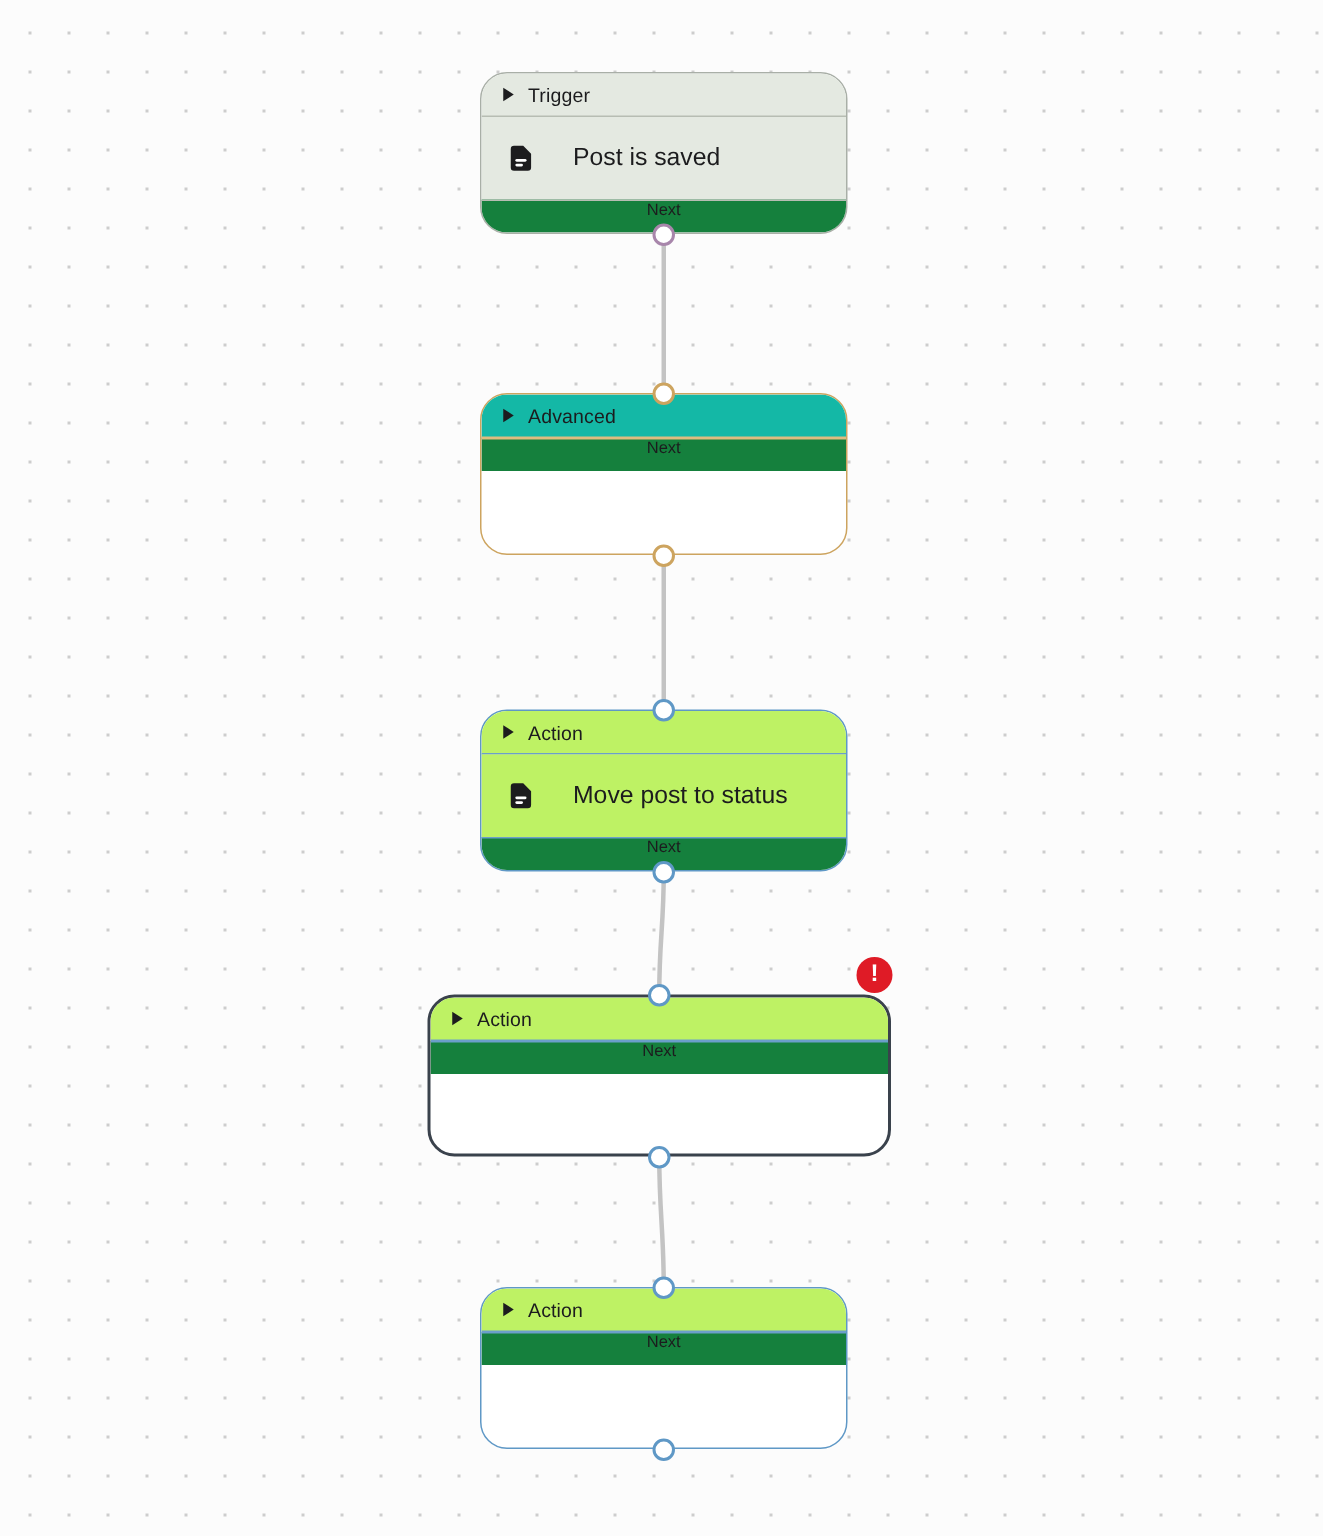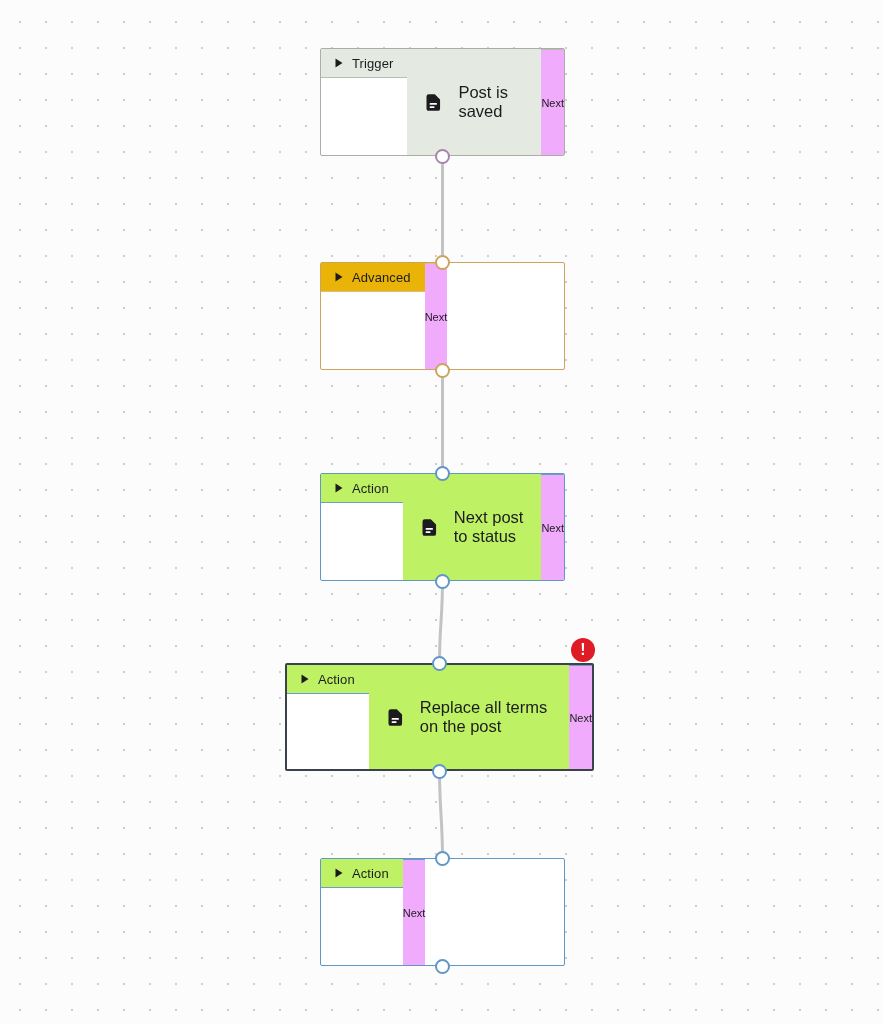--- a/index.html
+++ b/index.html
@@ -17,57 +17,57 @@
     background-image: radial-gradient(circle, #cdcdcd 1.1px, transparent 1.3px);
     background-size: 26px 26px;
     background-position: 7px 9px;
   }
   .edges { position:absolute; left:0; top:0; z-index:1; }
   .edge { stroke:#c3c3c3; stroke-width:3; fill:none; stroke-linecap:round; }
 
   .node {
     position:absolute; z-index:2;
     height:108px;
-    border-radius:2px;
+    border-radius:18px;
     border:1px solid;
     background:#ffffff;
     overflow:hidden;
-    display:flex; flex-direction:row;
+    display:flex; flex-direction:column;
   }
   .node-header {
     height:29px; flex:0 0 29px;
     display:flex; align-items:center; gap:9px;
     padding:0 14px;
     font-size:13px; letter-spacing:.1px;
     border-bottom:1px solid;
   }
   .node-body {
     flex:1 1 auto;
-    display:flex; align-items:center; gap:14px;
+    display:flex; align-items:center; gap:24px;
     padding:0 16px;
     font-size:16.5px;
   }
   .node-footer {
     flex:0 0 22px;
-    display:flex; align-items:center; justify-content:center;
-    background:#f0abfc;
+    display:flex; align-items:flex-start; justify-content:center;
+    background:#15803d;
     font-size:11px; font-weight:500;
     border-top:1px solid;
   }
   .tri-icon { display:flex; align-items:center; }
   .body-icon { display:flex; align-items:center; flex:0 0 auto; }
 
   
   .node--trigger { border-color:#a9afa7; }
   .node--trigger .node-header, .node--trigger .node-body { background:#e4e9e1; }
   .node--trigger .node-header { border-color:#b7bdb3; }
   .node--trigger .node-footer { border-color:#b7bdb3; }
   
   .node--advanced { border-color:#cda45f; }
-  .node--advanced .node-header, .node--advanced .node-body { background:#eab308; }
+  .node--advanced .node-header, .node--advanced .node-body { background:#14b8a6; }
   .node--advanced .node-header { border-color:#ddbc80; }
   .node--advanced .node-footer { border-color:#ddbc80; }
   
   .node--action { border-color:#5f98c6; }
   .node--action .node-header, .node--action .node-body { background:#bef264; }
   .node--action .node-header { border-color:#6b9fca; }
   .node--action .node-footer { border-color:#6b9fca; }
   
   .node--selected { border:2px solid #3a424c; }
 
@@ -158,45 +158,35 @@
       <span>Action</span>
     </div>
     <div class="node-body">
       <span class="body-icon">
         <svg width="21" height="21" viewBox="0 0 24 24">
           <path d="M6.5 2.5 H13.5 L19.5 8.5 V19 A2.5 2.5 0 0 1 17 21.5 H6.5 A2.5 2.5 0 0 1 4 19 V5 A2.5 2.5 0 0 1 6.5 2.5 Z" fill="#1c1c1e"></path>
           <rect x="7.5" y="12.6" width="8.5" height="2" rx="1" fill="#ffffff"></rect>
           <rect x="7.5" y="16.2" width="5.8" height="2" rx="1" fill="#ffffff"></rect>
         </svg>
       </span>
-      <span>Next post to status</span>
+      <span>Move post to status</span>
     </div>
     <div class="node-footer">
       <span>Next</span>
     </div>
   </div>
 
   <div class="node node--action node--selected" id="node-4">
     <div class="node-header">
       <span class="tri-icon">
         <svg width="8" height="10" viewBox="0 0 8 10">
             <path d="M0.5,0.5 L7.5,5 L0.5,9.5 Z" fill="#1c1c1e"></path>
           </svg>
       </span>
       <span>Action</span>
-    </div>
-    <div class="node-body">
-      <span class="body-icon">
-        <svg width="21" height="21" viewBox="0 0 24 24">
-          <path d="M6.5 2.5 H13.5 L19.5 8.5 V19 A2.5 2.5 0 0 1 17 21.5 H6.5 A2.5 2.5 0 0 1 4 19 V5 A2.5 2.5 0 0 1 6.5 2.5 Z" fill="#1c1c1e"></path>
-          <rect x="7.5" y="12.6" width="8.5" height="2" rx="1" fill="#ffffff"></rect>
-          <rect x="7.5" y="16.2" width="5.8" height="2" rx="1" fill="#ffffff"></rect>
-        </svg>
-      </span>
-      <span>Replace all terms on the post</span>
     </div>
     <div class="node-footer">
       <span>Next</span>
     </div>
   </div>
 
   <div class="node node--action" id="node-5">
     <div class="node-header">
       <span class="tri-icon">
         <svg width="8" height="10" viewBox="0 0 8 10">

